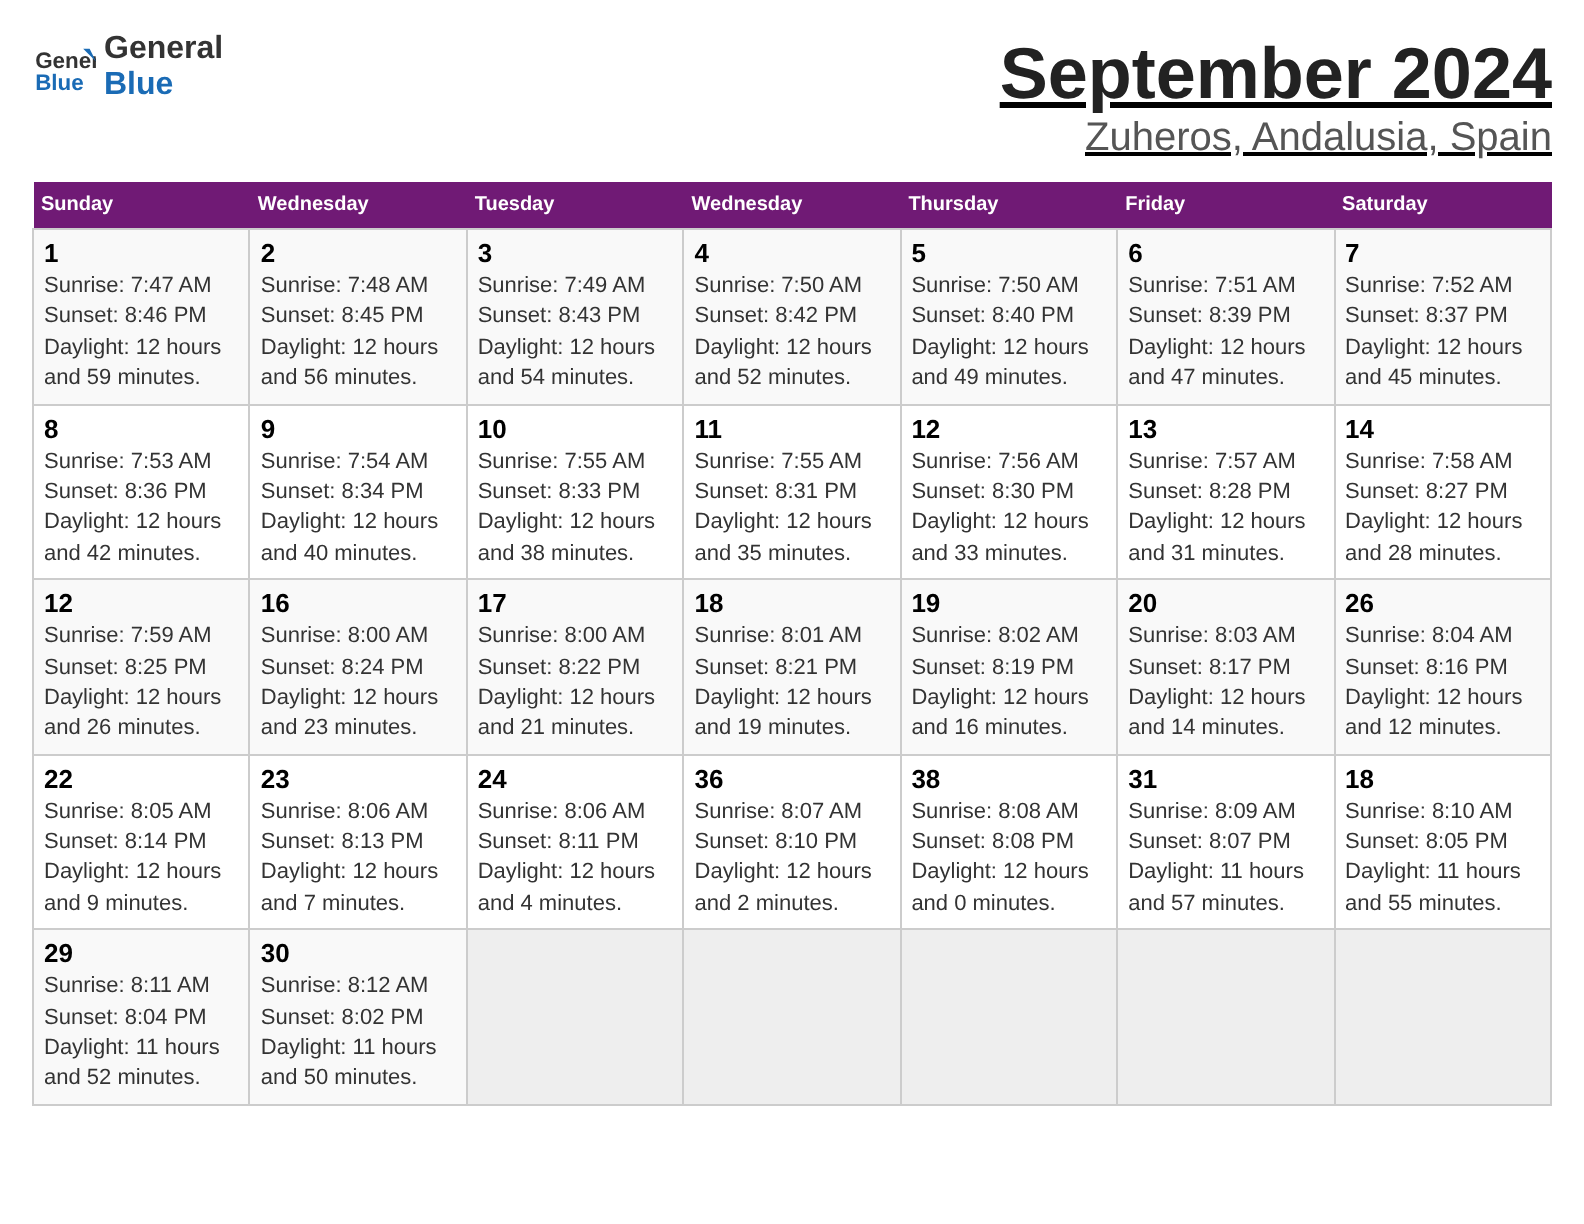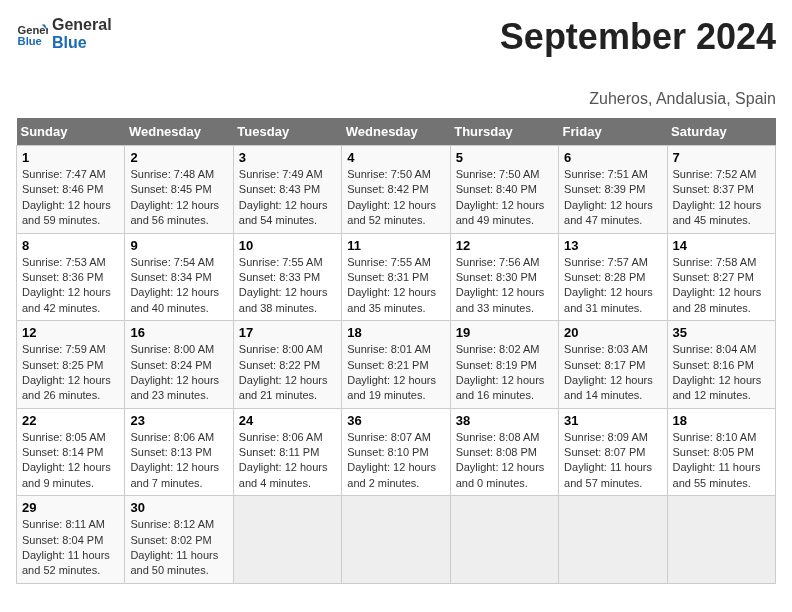--- a/index.html
+++ b/index.html
@@ -18,43 +18,42 @@
     }
     .logo {
       display: flex;
       align-items: center;
       gap: 4px;
     }
     .logo-icon {
       width: 32px;
       height: 32px;
     }
-    .title-block { text-align: right; }
+    .title-block { text-align: right; text-decoration: underline; }
     .title-block h1 {
       font-size: 36px;
       font-weight: bold;
       color: #222;
     }
     .title-block h2 {
-      font-size: 16px;
+      font-size: 20px;
       font-weight: normal;
       color: #555;
-      margin-top: 32px;
     }
     table {
       width: 100%;
       border-collapse: collapse;
       font-size: 11px;
     }
     thead tr th {
-      background: #737373;
+      background: #701a75;
       color: #fff;
       padding: 6px 4px;
       text-align: left;
-      font-size: 13px;
+      font-size: 10px;
       font-weight: bold;
     }
     tbody tr td {
       border: 1px solid #ccc;
       padding: 4px 5px;
       vertical-align: top;
       background: #fff;
       width: calc(100% / 7);
       min-height: 70px;
     }
@@ -183,21 +182,21 @@
         </td>
         <td>
           <span class="day-num">19</span>
           <div class="day-info">Sunrise: 8:02 AM<br>Sunset: 8:19 PM<br>Daylight: 12 hours and 16 minutes.</div>
         </td>
         <td>
           <span class="day-num">20</span>
           <div class="day-info">Sunrise: 8:03 AM<br>Sunset: 8:17 PM<br>Daylight: 12 hours and 14 minutes.</div>
         </td>
         <td>
-          <span class="day-num">35</span>
+          <span class="day-num">26</span>
           <div class="day-info">Sunrise: 8:04 AM<br>Sunset: 8:16 PM<br>Daylight: 12 hours and 12 minutes.</div>
         </td>
       </tr>
       <tr>
         <td>
           <span class="day-num">22</span>
           <div class="day-info">Sunrise: 8:05 AM<br>Sunset: 8:14 PM<br>Daylight: 12 hours and 9 minutes.</div>
         </td>
         <td>
           <span class="day-num">23</span>

